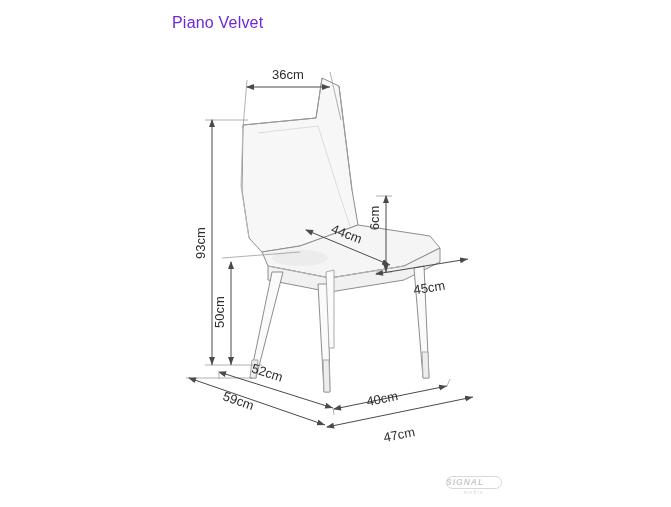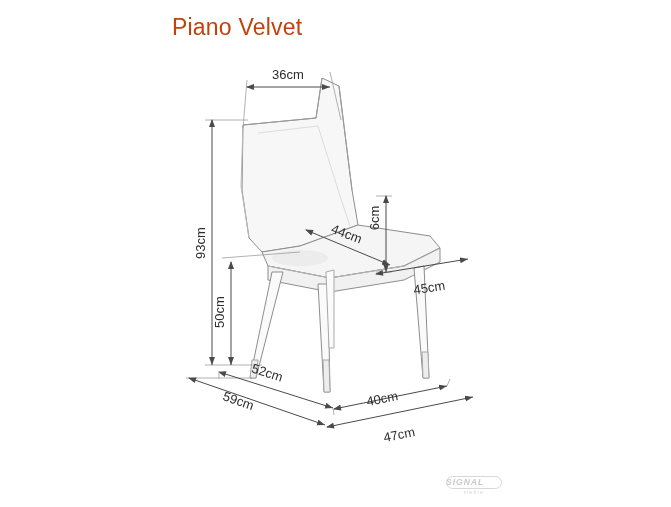--- a/index.html
+++ b/index.html
@@ -19,23 +19,23 @@
     position: absolute;
     left: 0; top: 0;
     width: 671px;
     height: 507px;
     background: #ffffff;
   }
   #title {
     position: absolute;
     left: 172px;
     top: 14px;
-    font-size: 23px;
+    font-size: 16px;
     font-weight: 400;
-    color: #c2410c;
+    color: #6d28d9;
     letter-spacing: .2px;
     white-space: nowrap;
   }
   svg.drawing {
     position: absolute;
     left: 0;
     top: 0;
     width: 671px;
     height: 507px;
     display: block;

